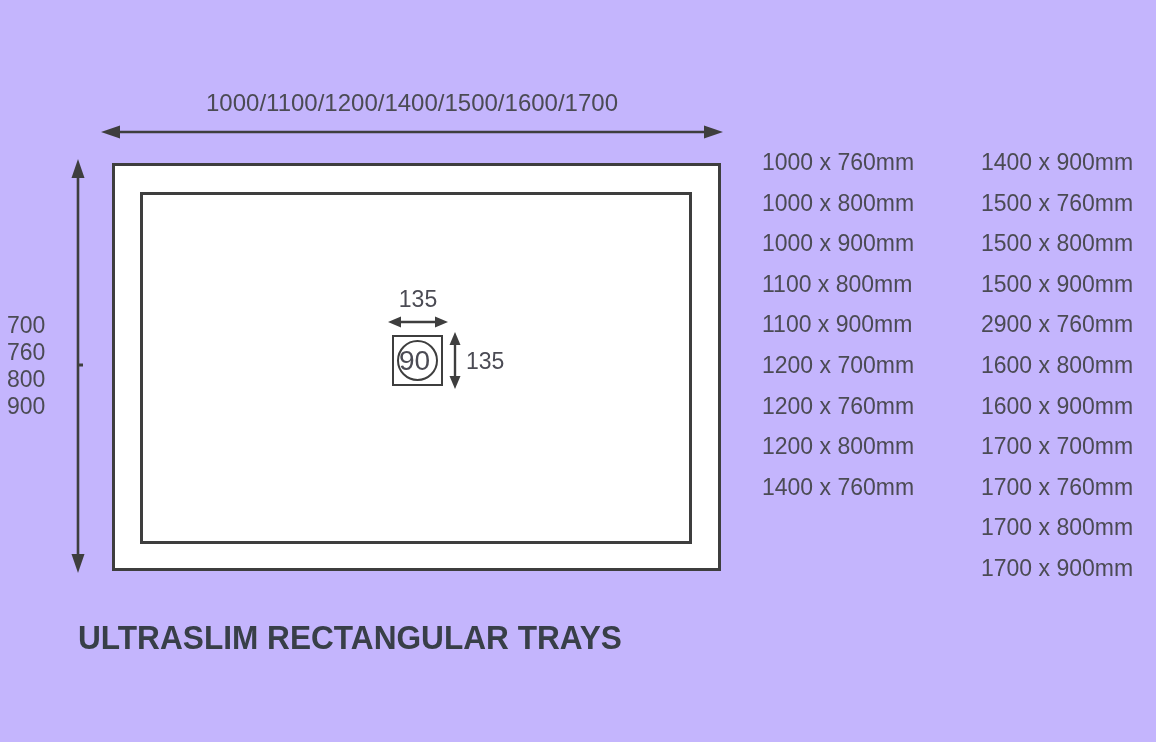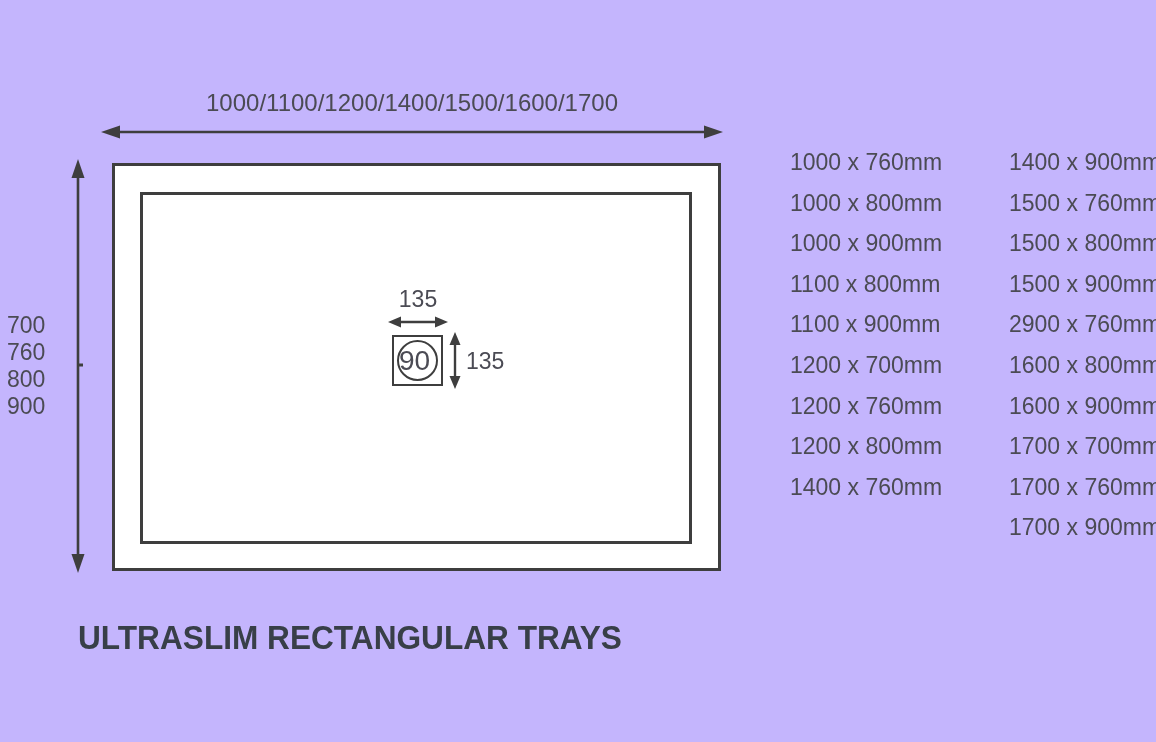--- a/index.html
+++ b/index.html
@@ -100,21 +100,21 @@
   
   .sizes-col {
     top: 142px;
     line-height: 40.6px;
     font-size: 23px;
     color: #4b4b54;
     white-space: nowrap;
   }
   #sizes-col-1 { left: 762px; }
   #sizes-col-2 { left: 981px; text-align: center; }
-  .sizes-col span { display: block; margin-left: 28px; }
+  .sizes-col span { display: block; }
 
   
   #page-title {
     left: 78px;
     top: 618px;
     font-size: 34px;
     font-weight: bold;
     color: #383f48;
     letter-spacing: 0px;
     white-space: nowrap;
@@ -190,18 +190,19 @@
   <div id="sizes-col-2" class="abs sizes-col">
     <span>1400 x 900mm</span>
     <span>1500 x 760mm</span>
     <span>1500 x 800mm</span>
     <span>1500 x 900mm</span>
     <span>2900 x 760mm</span>
     <span>1600 x 800mm</span>
     <span>1600 x 900mm</span>
     <span>1700 x 700mm</span>
     <span>1700 x 760mm</span>
+    <span>1700 x 800mm</span>
     <span>1700 x 900mm</span>
   </div>
 
   <div id="page-title" class="abs">ULTRASLIM RECTANGULAR TRAYS</div>
 
 </div>
 
 </body></html>

